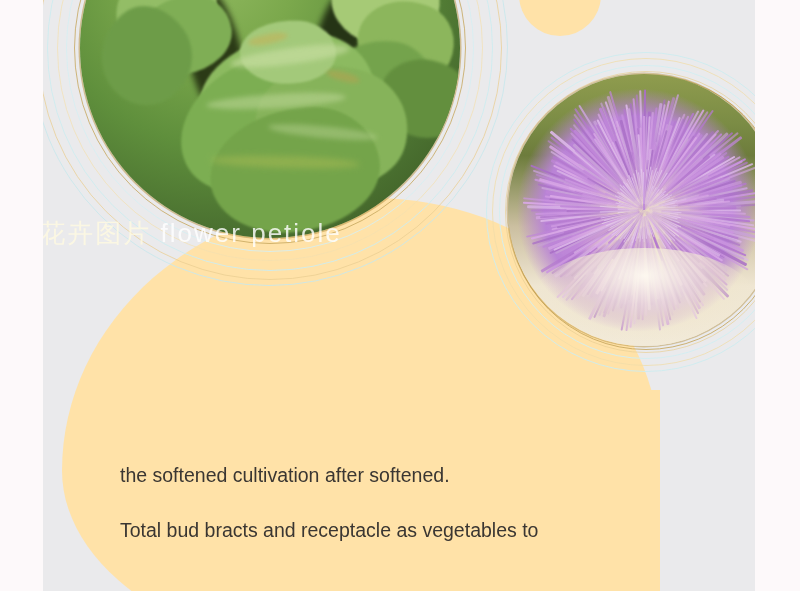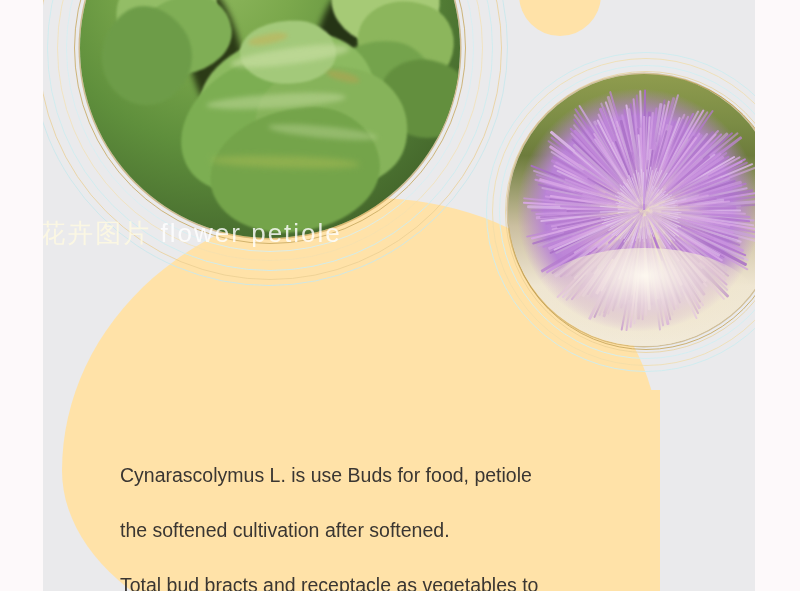--- a/index.html
+++ b/index.html
@@ -781,21 +781,20 @@
     </div>
   </div>
 
   <div class="watermark">
     <span>ory</span>
     <span class="wm-cjk">花卉图片</span>
     <span>flower petiole</span>
   </div>
 
   <div class="copy-block">
-    <div class="copy-line">Cynarascolymus L. is use Buds for food, petiole</div>
     <div class="copy-line">the softened cultivation after softened.</div>
     <div class="copy-line">Total bud bracts and receptacle as vegetables to</div>
   </div>
 
   <div class="edge-strip left"></div>
   <div class="edge-strip right"></div>
 
 </div>
 
 </body></html>

